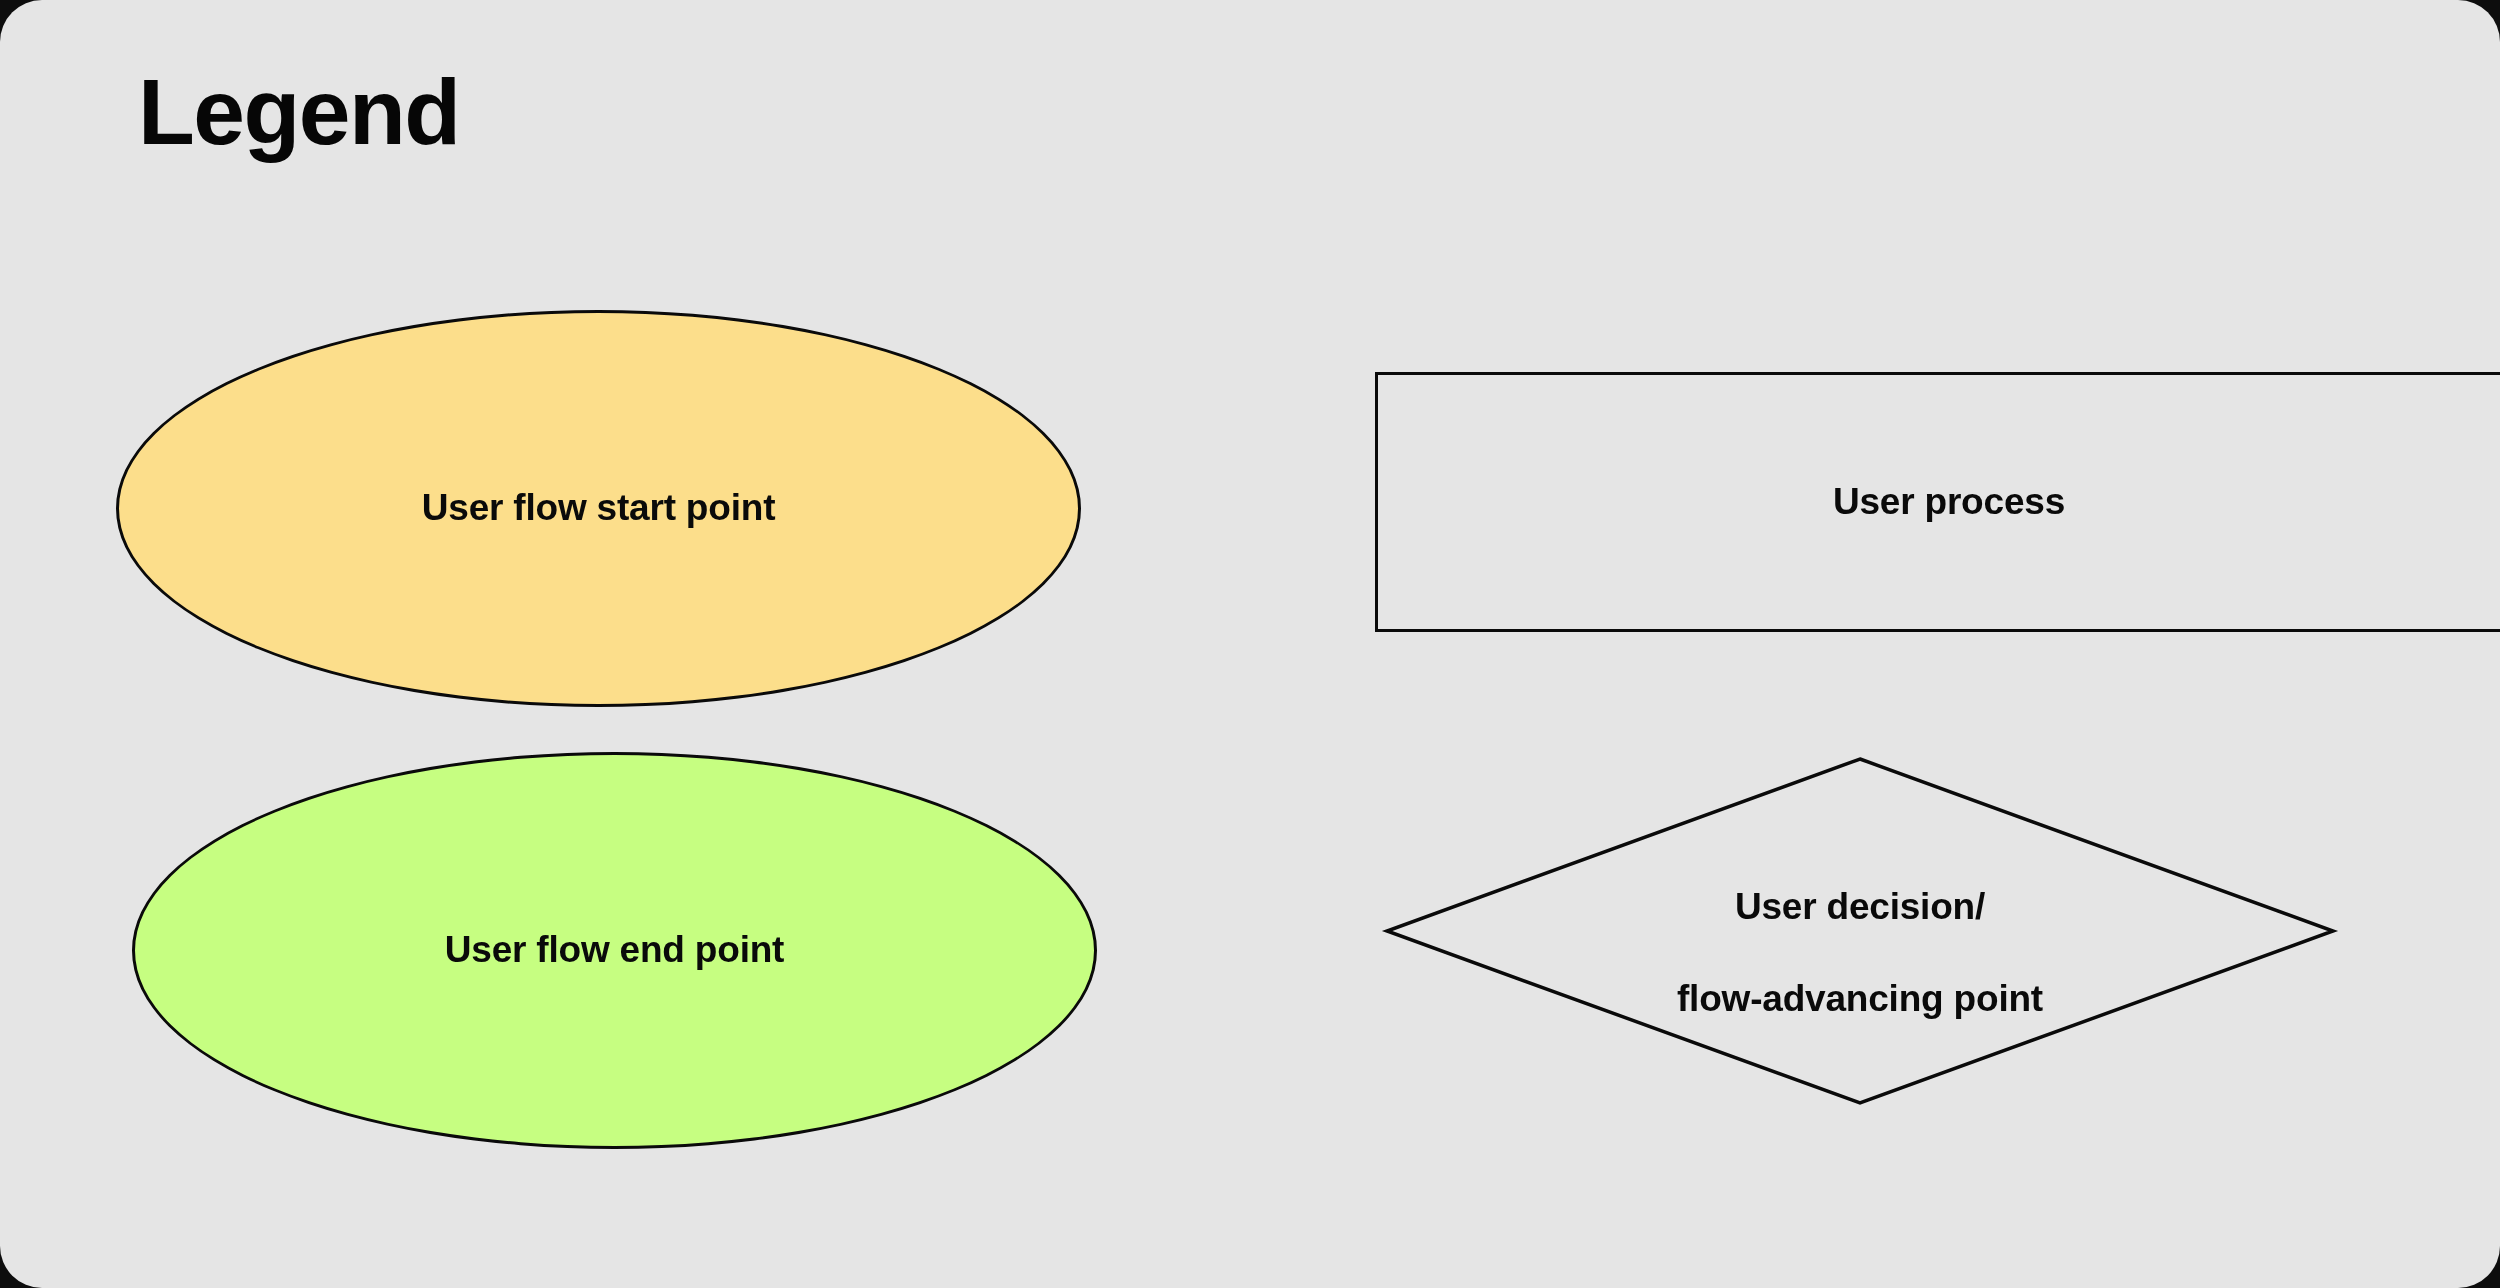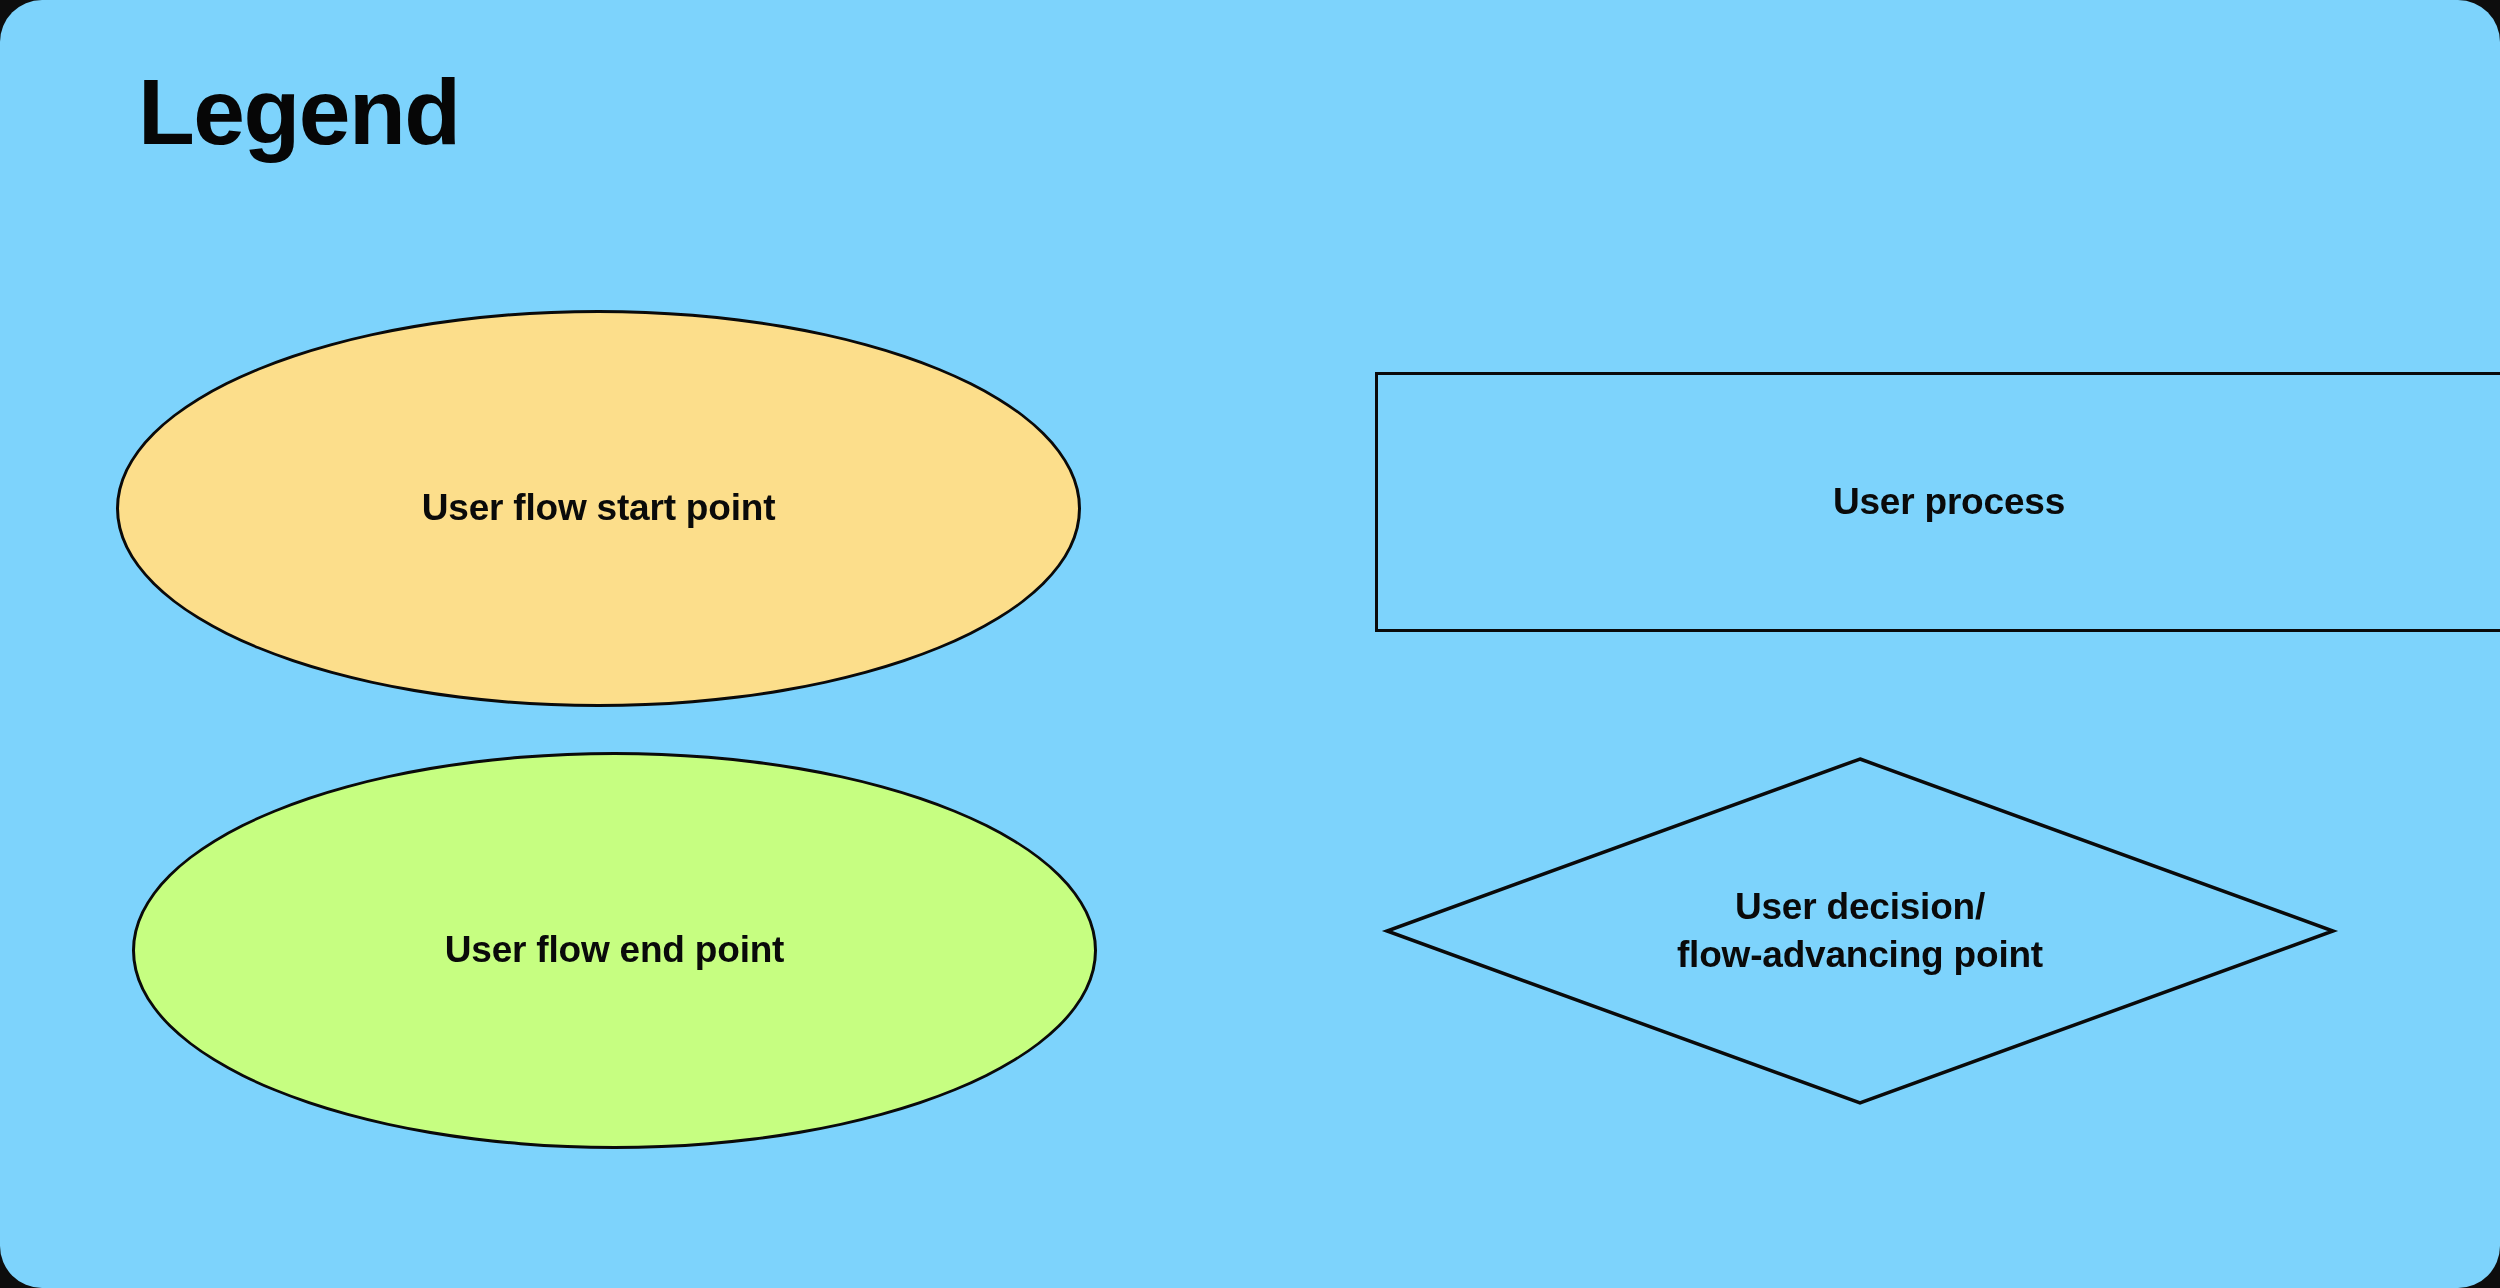--- a/index.html
+++ b/index.html
@@ -86,32 +86,32 @@
     flex-direction: column;
     text-align: center;
     font-size: 37px;
     font-weight: 700;
     color: #0a0a0a;
     letter-spacing: -0.2px;
     line-height: 1.30;
     padding: 0 30px;
     pointer-events: none;
   }
-  .shape-label span { display: block; }
+  .shape-label span { display: block; margin-top: 44px; }
 
   
   #cell-start    { left: 116px;  top: 310px; width: 965px;  height: 397px; }
   #cell-end      { left: 132px;  top: 752px; width: 965px;  height: 397px; }
   #cell-process  { left: 1375px; top: 372px; width: 1148px;  height: 260px; }
   #cell-decision { left: 1385px; top: 757px; width: 950px;  height: 348px; }
 </style>
 </head>
 <body style="background: rgb(13, 13, 13);">
 
-<div id="legend-card" style="background: #7dd3fc;">
+<div id="legend-card" style="background: #e5e5e5;">
 
   <div id="page-title">Legend</div>
 
   <div class="shape-cell" id="cell-start">
     <div class="ellipse-shape" id="shape-start" style="background: rgb(252, 222, 139); border-color: rgb(10, 10, 10);"></div>
     <div class="shape-label">User flow start point</div>
   </div>
 
   <div class="shape-cell" id="cell-process">
     <div class="rect-shape" id="shape-process" style="background: transparent; border-color: rgb(10, 10, 10);"></div>

